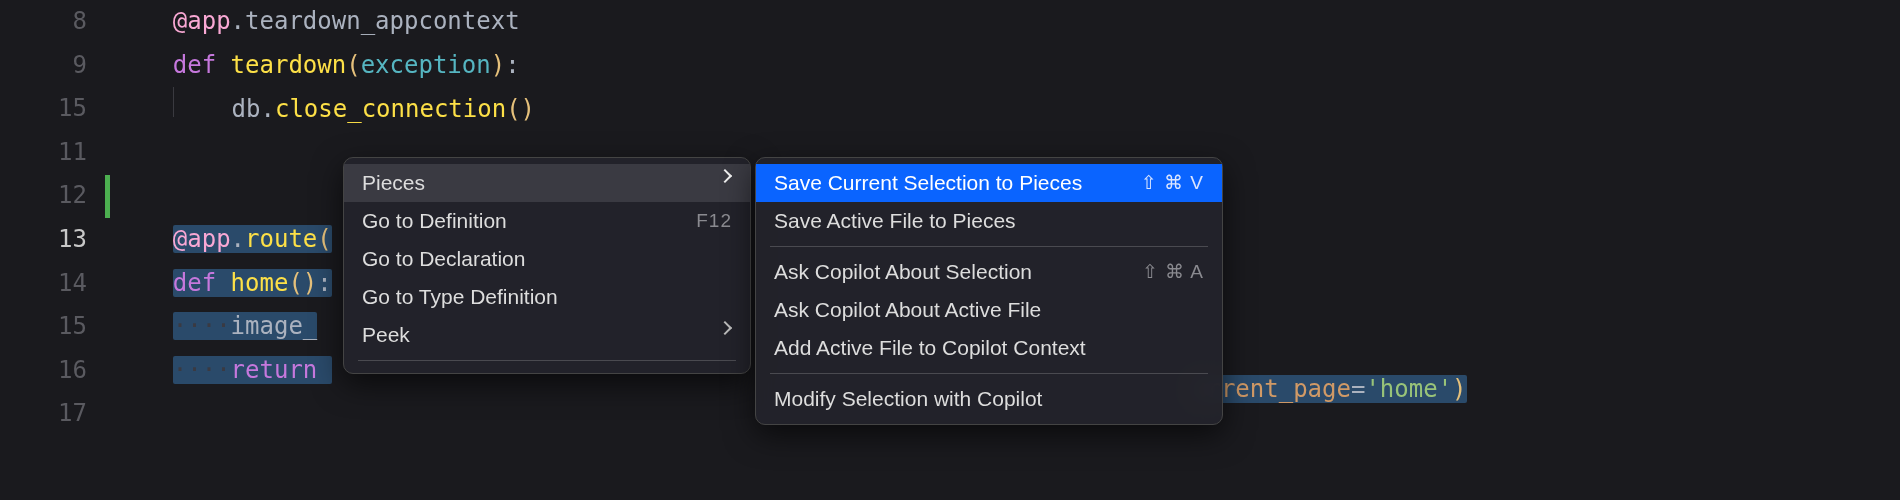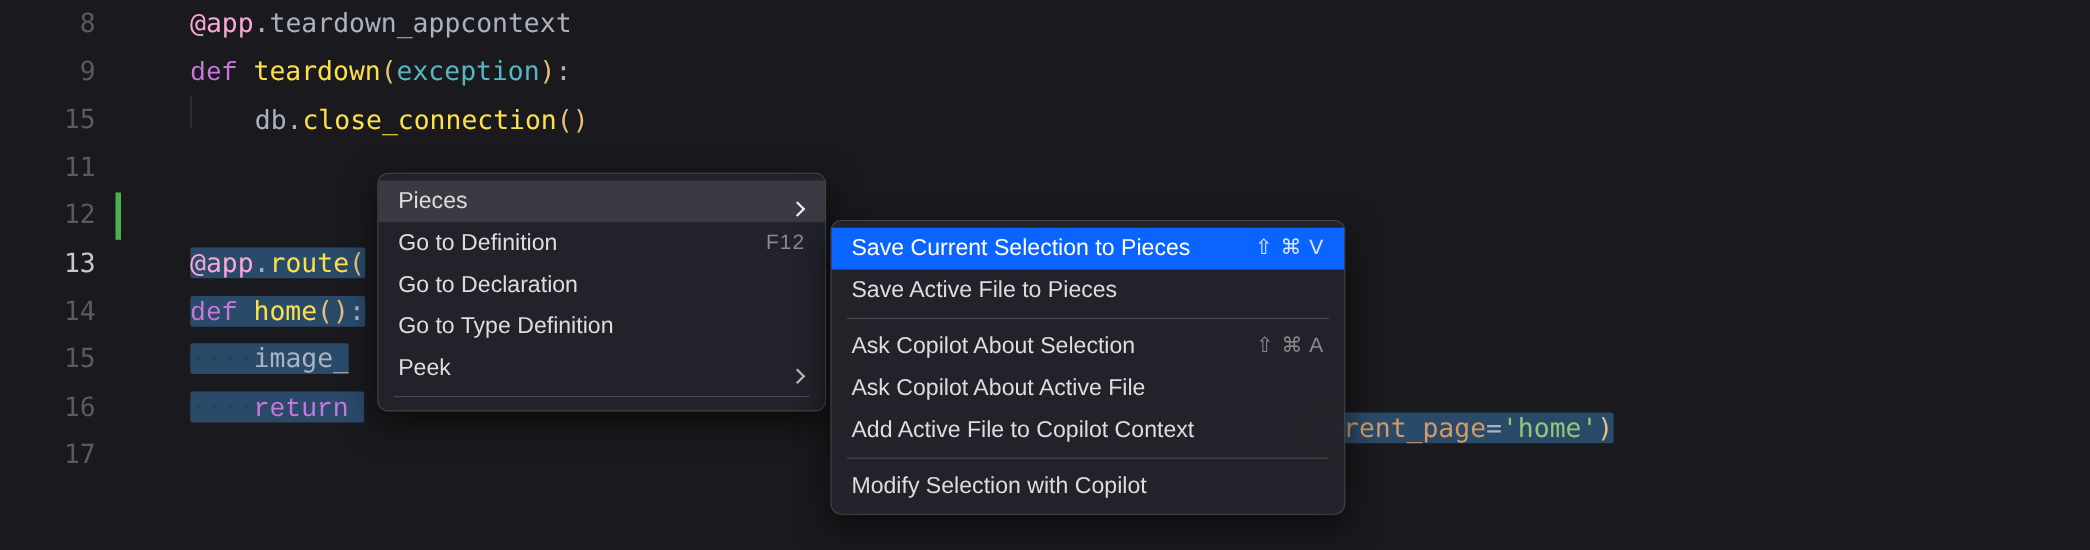--- a/index.html
+++ b/index.html
@@ -48,21 +48,21 @@
     top: 175px;
     width: 5px;
     height: 43px;
     background: #4caf50;
   }
   .sel {
     background: #2a4a6a;
     border-radius: 2px;
   }
   .tok-decorator { color: #f9a8d4; }
-  .tok-keyword { color: #c678dd; font-family: Liberation Mono, monospace; }
+  .tok-keyword { color: #c678dd; }
   .tok-func { color: #fde047; }
   .tok-param { color: #56b6c2; }
   .tok-var { color: #abb2bf; text-align: right; }
   .tok-punc { color: #abb2bf; }
   .tok-paren-y { color: #e5c07b; }
   .tok-string { color: #98c379; }
   .tok-kwarg { color: #d19a66; }
   .whitespace-dot { color: #3a3a42; }
 
   
@@ -80,25 +80,24 @@
   }
   .menu-left {
     top: 157px;
     left: 343px;
     width: 408px;
   }
   .menu-right {
     top: 157px;
     left: 755px;
     width: 468px;
-    margin-top: 43px;
   }
   .menu-item {
     display: flex;
-    align-items: flex-end;
+    align-items: flex-start;
     justify-content: space-between;
     padding: 7px 18px;
     cursor: default;
     line-height: 24px;
   }
   .menu-item.hover { background: #3a3a42; }
   .menu-item.selected { background: #0a64ff; color: #fff; }
   .menu-item .shortcut { color: #8a8a90; font-size: 19px; letter-spacing: 1px; }
   .menu-item.selected .shortcut { color: #dce6ff; }
   .menu-sep {

